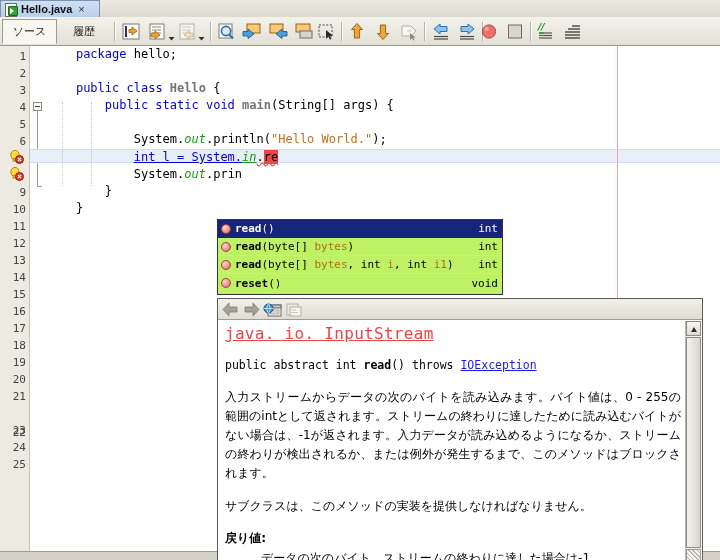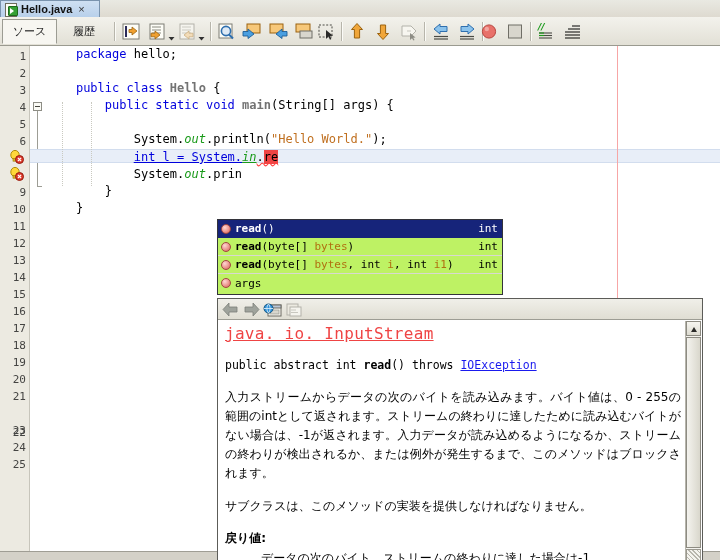--- a/index.html
+++ b/index.html
@@ -677,21 +677,22 @@
       </div>
 
       <div class="crow">
         <span class="cicon"></span>
         <span class="csig"><span class="mname">read</span><span class="ptype">(byte[] </span><span class="pname">bytes</span><span class="ptype">, int </span><span class="pname">i</span><span class="ptype">, int </span><span class="pname">i1</span><span class="ptype">)</span></span>
         <span class="cret">int</span>
       </div>
 
       <div class="crow">
         <span class="cicon"></span>
-        <span class="cret">args</span>
+        <span class="csig"><span class="mname">reset</span><span>()</span></span>
+        <span class="cret">void</span>
       </div>
     </div>
 
     <div class="jpopup">
 
       <div class="jtoolbar">
         <div class="jbtn" style="left:3px;">
           <svg width="19" height="17" viewBox="0 0 19 17">
             <path d="M8 2 L2 8.5 L8 15 L8 11 L16 11 L16 6 L8 6 Z" fill="#9fa39c" stroke="#7b7f79" stroke-width="0.8"></path>
           </svg>

